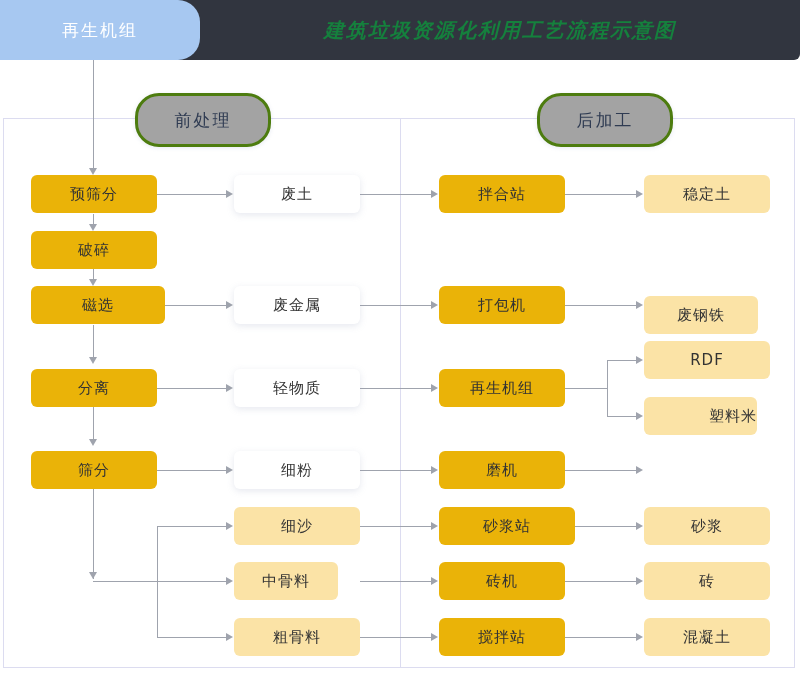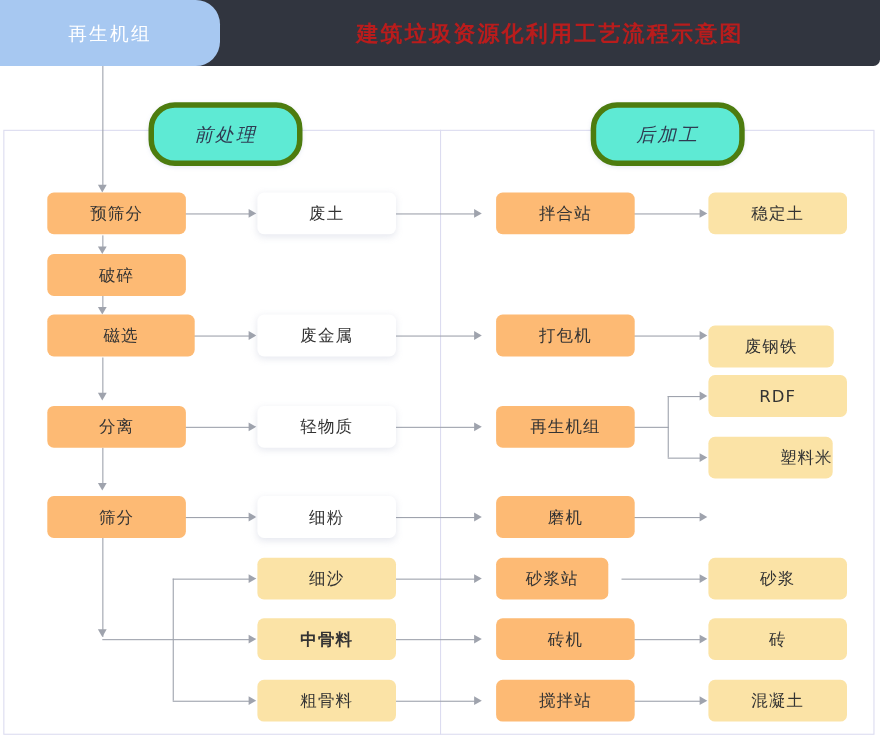--- a/index.html
+++ b/index.html
@@ -23,55 +23,54 @@
     display:flex;align-items:center;justify-content:center;
   }
   .hdr-tab span{
     color:#ffffff;font-size:17px;letter-spacing:2px;
   }
   .hdr-title{
     position:absolute;left:200px;top:0;width:600px;height:60px;
     display:flex;align-items:center;justify-content:center;
   }
   .hdr-title span{
-    color:#b91c1c;font-size:20px;font-weight:bold;letter-spacing:2px;
+    color:#15803d;font-size:20px;font-weight:bold;letter-spacing:2px;font-style:italic;
   }
 
   
   .frame{
     position:absolute;left:3px;top:118px;width:792px;height:550px;
     border:1px solid #dcdcf0;border-top:1px solid #dcdcf0;
     box-sizing:border-box;
     background:transparent;
   }
   .v-div{
     position:absolute;left:400px;top:118px;width:1px;height:550px;
     background:#dcdcf0;
   }
 
   
   .stage-label{
     position:absolute;height:48px;
-    background:#5eead4;border:5px solid #4d7c0f;border-radius:24px;
+    background:#a3a3a3;border:3px solid #4d7c0f;border-radius:24px;
     display:flex;align-items:center;justify-content:center;
     box-shadow:0 1px 4px rgba(120,140,190,.18);
-    font-style:italic;
   }
   .stage-label span{font-size:17px;color:#2f3b52;letter-spacing:2px;}
   #lbl-pre{left:135px;top:93px;width:130px;}
   #lbl-post{left:537px;top:93px;width:130px;}
 
   
   .node{
     position:absolute;height:38px;border-radius:6px;
     display:flex;align-items:center;justify-content:center;
     font-size:15px;color:#333333;letter-spacing:1px;
     box-sizing:border-box;
   }
-  .node.blue{background:#fdba74;margin-left:12px;}
+  .node.blue{background:#eab308;}
   .node.yellow{background:#fbe3a6;}
   .node.white{background:#ffffff;box-shadow:0 2px 7px rgba(140,150,180,.22);}
 
   
   .hline{position:absolute;height:1px;background:#9fa3ad;}
   .vline{position:absolute;width:1px;background:#9fa3ad;}
   .arrow-r{
     position:absolute;width:0;height:0;
     border-top:4px solid transparent;border-bottom:4px solid transparent;
     border-left:7px solid #9fa3ad;
@@ -213,40 +212,40 @@
     </div>
   <div class="node white" style="left:234px;top:369px;width:126px;">
     <span>轻物质</span>
     </div>
   <div class="node white" style="left:234px;top:451px;width:126px;">
     <span>细粉</span>
     </div>
   <div class="node yellow" style="left:234px;top:507px;width:126px;">
     <span>细沙</span>
     </div>
-  <div class="node yellow" style="left:234px;top:562px;width:126px;font-weight:bold;">
+  <div class="node yellow" style="left:234px;top:562px;width:104px;">
     <span>中骨料</span>
     </div>
   <div class="node yellow" style="left:234px;top:618px;width:126px;">
     <span>粗骨料</span>
     </div>
 
   <div class="node blue" style="left:439px;top:175px;width:126px;">
     <span>拌合站</span>
     </div>
   <div class="node blue" style="left:439px;top:286px;width:126px;">
     <span>打包机</span>
     </div>
   <div class="node blue" style="left:439px;top:369px;width:126px;">
     <span>再生机组</span>
     </div>
   <div class="node blue" style="left:439px;top:451px;width:126px;">
     <span>磨机</span>
     </div>
-  <div class="node blue" style="left:439px;top:507px;width:102px;">
+  <div class="node blue" style="left:439px;top:507px;width:136px;">
     <span>砂浆站</span>
     </div>
   <div class="node blue" style="left:439px;top:562px;width:126px;">
     <span>砖机</span>
     </div>
   <div class="node blue" style="left:439px;top:618px;width:126px;">
     <span>搅拌站</span>
     </div>
 
   <div class="node yellow" style="left:644px;top:175px;width:126px;">

